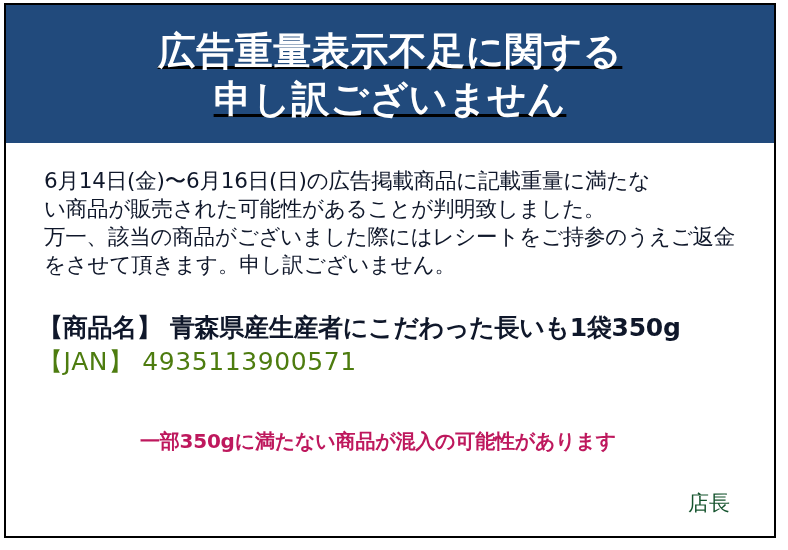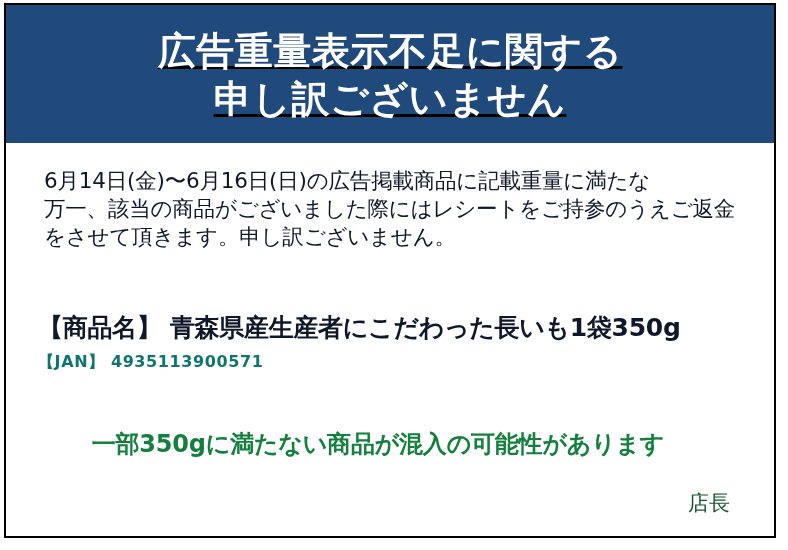--- a/index.html
+++ b/index.html
@@ -82,38 +82,38 @@
   .product-line {
     font-size: 25px;
     line-height: 34px;
     font-weight: bold;
     color: #0f172a;
     white-space: nowrap;
     font-family: "DejaVu Sans", "Liberation Sans", sans-serif;
     letter-spacing: -0.3px;
   }
   .jan-line {
-    font-size: 16px;
+    font-size: 25px;
     line-height: 34px;
-    font-weight: bold;
-    color: #0f766e;
+    font-weight: normal;
+    color: #4d7c0f;
     white-space: nowrap;
     font-family: "DejaVu Sans", "Liberation Sans", sans-serif;
     letter-spacing: 0.6px;
   }
 
   .warning-line {
     position: absolute;
     left: 0;
     right: 0;
     top: 285px;
     text-align: center;
-    font-size: 24px;
+    font-size: 20px;
     font-weight: bold;
-    color: #15803d;
+    color: #be185d;
     white-space: nowrap;
     font-family: "DejaVu Sans", "Liberation Sans", sans-serif;
     letter-spacing: -0.2px;
     padding-right: 24px;
     box-sizing: border-box;
   }
 
   .signature-line {
     position: absolute;
     right: 44px;
@@ -131,20 +131,21 @@
 
   <div class="header-banner">
     <div class="header-line">広告重量表示不足に関する</div>
     <div class="header-line">申し訳ございません</div>
   </div>
 
   <div class="sheet-body">
 
     <div class="paragraph-block">
       <div class="body-line">6月14日(金)〜6月16日(日)の広告掲載商品に記載重量に満たな</div>
+      <div class="body-line">い商品が販売された可能性があることが判明致しました。</div>
       <div class="body-line">万一、該当の商品がございました際にはレシートをご持参のうえご返金</div>
       <div class="body-line">をさせて頂きます。申し訳ございません。</div>
     </div>
 
     <div class="product-block">
       <div class="product-line">
         <span>【商品名】</span><span>&nbsp;</span><span>青森県産生産者にこだわった長いも1袋350g</span>
       </div>
       <div class="jan-line">
         <span>【JAN】</span><span>&nbsp;</span><span>4935113900571</span>

